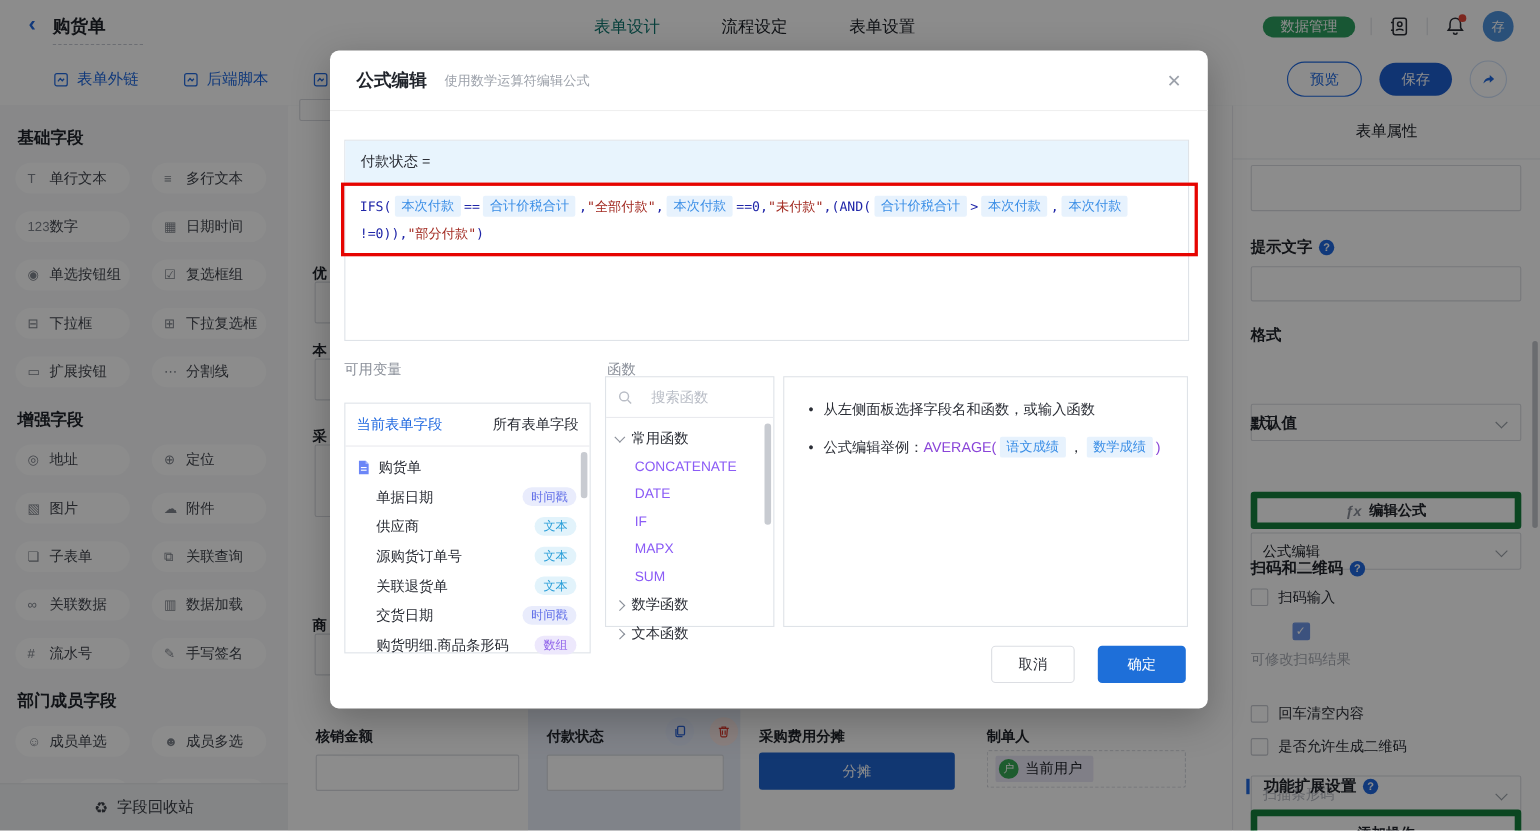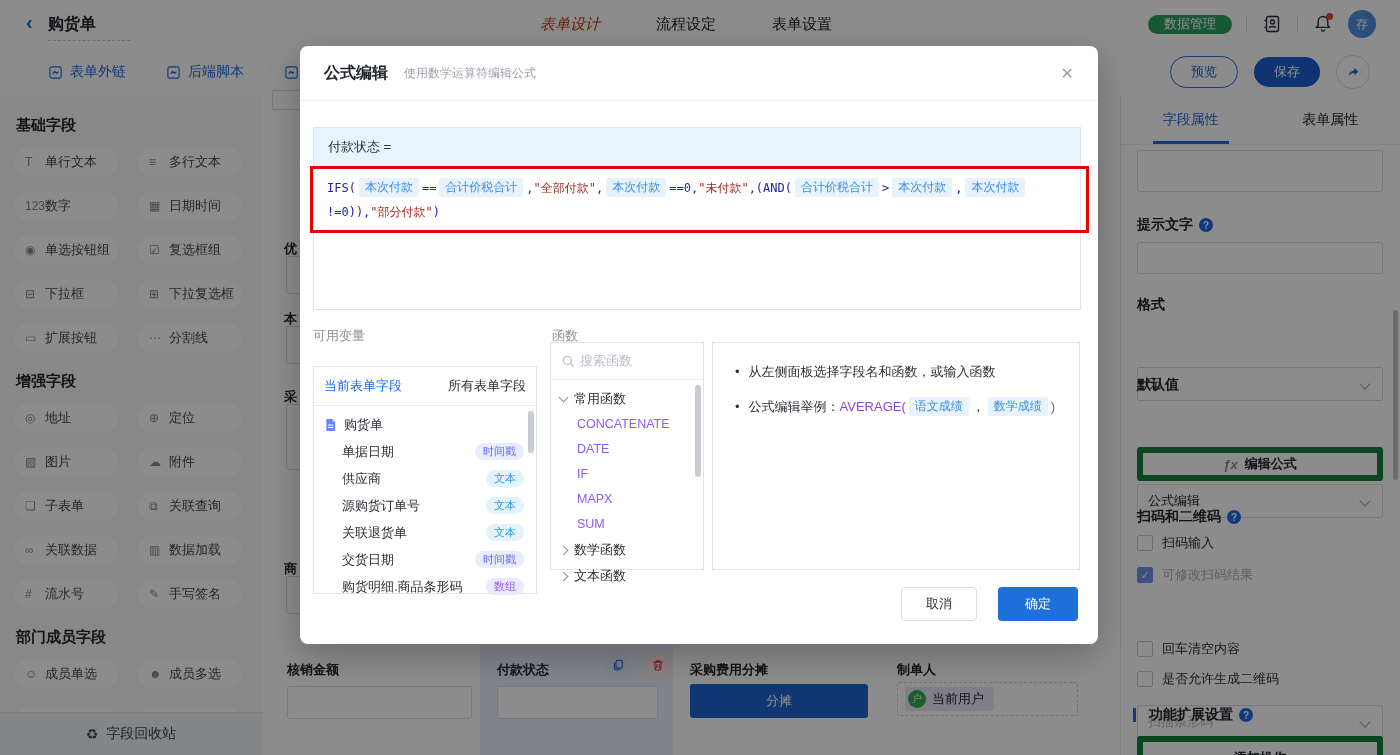--- a/index.html
+++ b/index.html
@@ -6,21 +6,21 @@
   body{width:1400px;height:755px;position:relative;overflow:hidden;background:#fff;
        font-family:"Liberation Sans",sans-serif;color:#20242b;-webkit-font-smoothing:antialiased;}
   svg{display:block}
   
   .topbar{position:absolute;left:0;top:0;width:1400px;height:48px;background:#fff;z-index:1;}
   .tb-back{position:absolute;left:26px;top:11px;font-size:20px;font-weight:bold;color:#2069e0;cursor:pointer;}
   .tb-title{position:absolute;left:48px;top:14px;font-size:16px;font-weight:bold;color:#20242b;}
   .tb-dash{position:absolute;left:48px;top:40px;width:82px;border-top:1px dashed #c5c9d1;}
   .tb-tabs{position:absolute;left:540px;top:0;height:48px;display:flex;gap:56px;align-items:center;font-size:15px;}
   .tb-tab{color:#20242b;cursor:pointer;}
-  .tb-tab.active{color:#c2410c;font-style:italic;}
+  .tb-tab.active{color:#0f766e;}
   .tb-right{position:absolute;right:24px;top:0;height:48px;display:flex;align-items:center;gap:14px;}
   .btn-green{height:15px;padding:2px 16px;border-radius:14px;background:#2d9e5f;color:#fff;font-size:13px;
              display:flex;align-items:center;cursor:pointer;text-align:center;}
   .tb-divider{width:1px;height:16px;background:#dfe1e6;}
   .tb-icon{width:22px;height:22px;display:flex;align-items:center;justify-content:center;cursor:pointer;position:relative;}
   .bell-dot{position:absolute;right:1px;top:0;width:7px;height:7px;border-radius:50%;background:#e3473a;}
   .avatar{width:28px;height:28px;border-radius:50%;background:#4e92dc;color:#fff;font-size:12px;
           display:flex;align-items:center;justify-content:center;cursor:pointer;}
   
   .toolbar{position:absolute;left:0;top:48px;width:1400px;height:48px;background:#fff;border-bottom:1px solid #ebedf0;z-index:1;}
@@ -111,21 +111,21 @@
   .v-tabs{height:38px;display:flex;align-items:center;border-bottom:1px solid #e9eaee;font-size:13px;}
   .v-tab1{margin-left:10px;color:#2069e0;cursor:pointer;}
   .v-tab2{margin-left:auto;margin-right:10px;color:#2b2e36;cursor:pointer;}
   .v-root{height:27px;display:flex;align-items:center;gap:7px;padding-left:10px;font-size:13px;color:#2b2e36;margin-top:5px;cursor:pointer;}
   .v-row{height:27px;display:flex;align-items:center;padding:0 12px 0 28px;font-size:13px;color:#2b2e36;cursor:pointer;}
   .v-badge{margin-left:auto;font-size:11px;padding:1px 8px;border-radius:10px;white-space:nowrap;}
   .badge-ts{background:#e9ecfc;color:#5f6de8;}
   .badge-txt{background:#e2f3fb;color:#2b9fd9;}
   .badge-arr{background:#ede8fc;color:#8f62ea;}
   .v-scroll{position:absolute;right:2px;top:44px;width:6px;height:42px;border-radius:3px;background:#c8cbd1;}
-  .f-search{height:36px;display:flex;align-items:center;gap:4px;padding:0 10px;border-bottom:1px solid #e9eaee;}
+  .f-search{height:36px;display:flex;align-items:center;gap:16px;padding:0 10px;border-bottom:1px solid #e9eaee;}
   .f-ph{font-size:13px;color:#b9bdc6;}
   .f-group{height:26px;display:flex;align-items:center;gap:7px;padding-left:9px;font-size:13px;color:#2b2e36;cursor:pointer;}
   .tw{width:6px;height:6px;border-right:1.3px solid #8a8f99;border-bottom:1.3px solid #8a8f99;flex:0 0 6px;}
   .tw.open{transform:rotate(45deg);margin-top:-3px;}
   .tw.closed{transform:rotate(-45deg);}
   .f-item{height:25px;line-height:25px;padding-left:26px;font-size:12.5px;color:#8b5cf6;cursor:pointer;}
   .f-scroll{position:absolute;right:2px;top:42px;width:6px;height:92px;border-radius:3px;background:#c8cbd1;}
   .h-row{display:flex;gap:9px;font-size:13px;color:#2b2e36;line-height:20px;margin:0 0 15px 0;align-items:flex-start;flex-wrap:wrap;}
   .h-dot{flex:0 0 auto;}
   .tok-fn{color:#8a45d8;}
@@ -379,21 +379,20 @@
   <span class="dashed-input">
     <span class="user-chip">
       <span class="ua">户</span>
       <span>当前用户</span>
     </span>
   </span>
 </main>
 
 <aside class="props">
   <div class="pr-tabs" id="prop-tabs">
-      <span class="pr-tab active">字段属性</span>
       <span class="pr-tab">表单属性</span>
     </div>
 
   <div class="pr-item pr-input" style="top:54px;height:42px;"></div>
 
   <div class="pr-item pr-label" style="top:120px;">
     <span>提示文字</span>
     <span class="help-q">?</span>
   </div>
   <div class="pr-item pr-input" style="top:146px;height:32px;"></div>
@@ -416,21 +415,21 @@
 
   <div class="pr-item pr-label" style="top:412px;">
     <span>扫码和二维码</span>
     <span class="help-q">?</span>
   </div>
   <div id="scan-checks">
       <label class="cb-row" style="top: 438px;">
         <span class="cb"></span>
         <span>扫码输入</span>
       </label>
-      <label class="cb-row disabled" style="top: 470px;">
+      <label class="cb-row disabled" style="top: 470px; flex-direction: column;">
         <span class="cb checked"></span>
         <span>可修改扫码结果</span>
       </label>
     </div>
   <div class="pr-item pr-select disabled" style="top:492px;">
     <span>扫描条形码</span>
     <span class="chev"></span>
   </div>
   <div id="more-checks">
       <label class="cb-row" style="top: 544px;">

